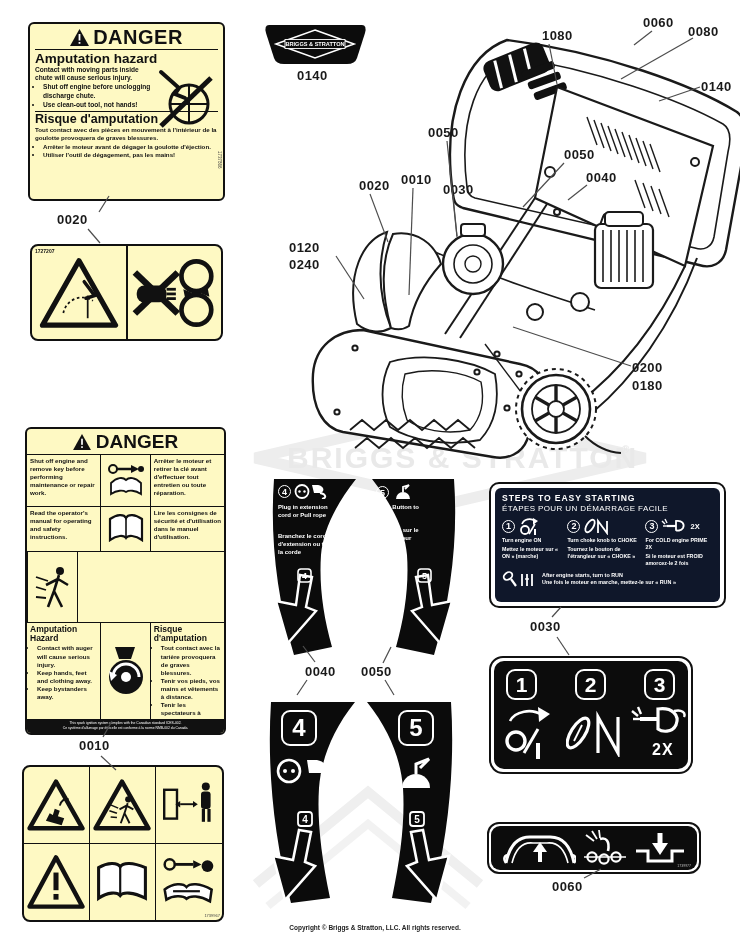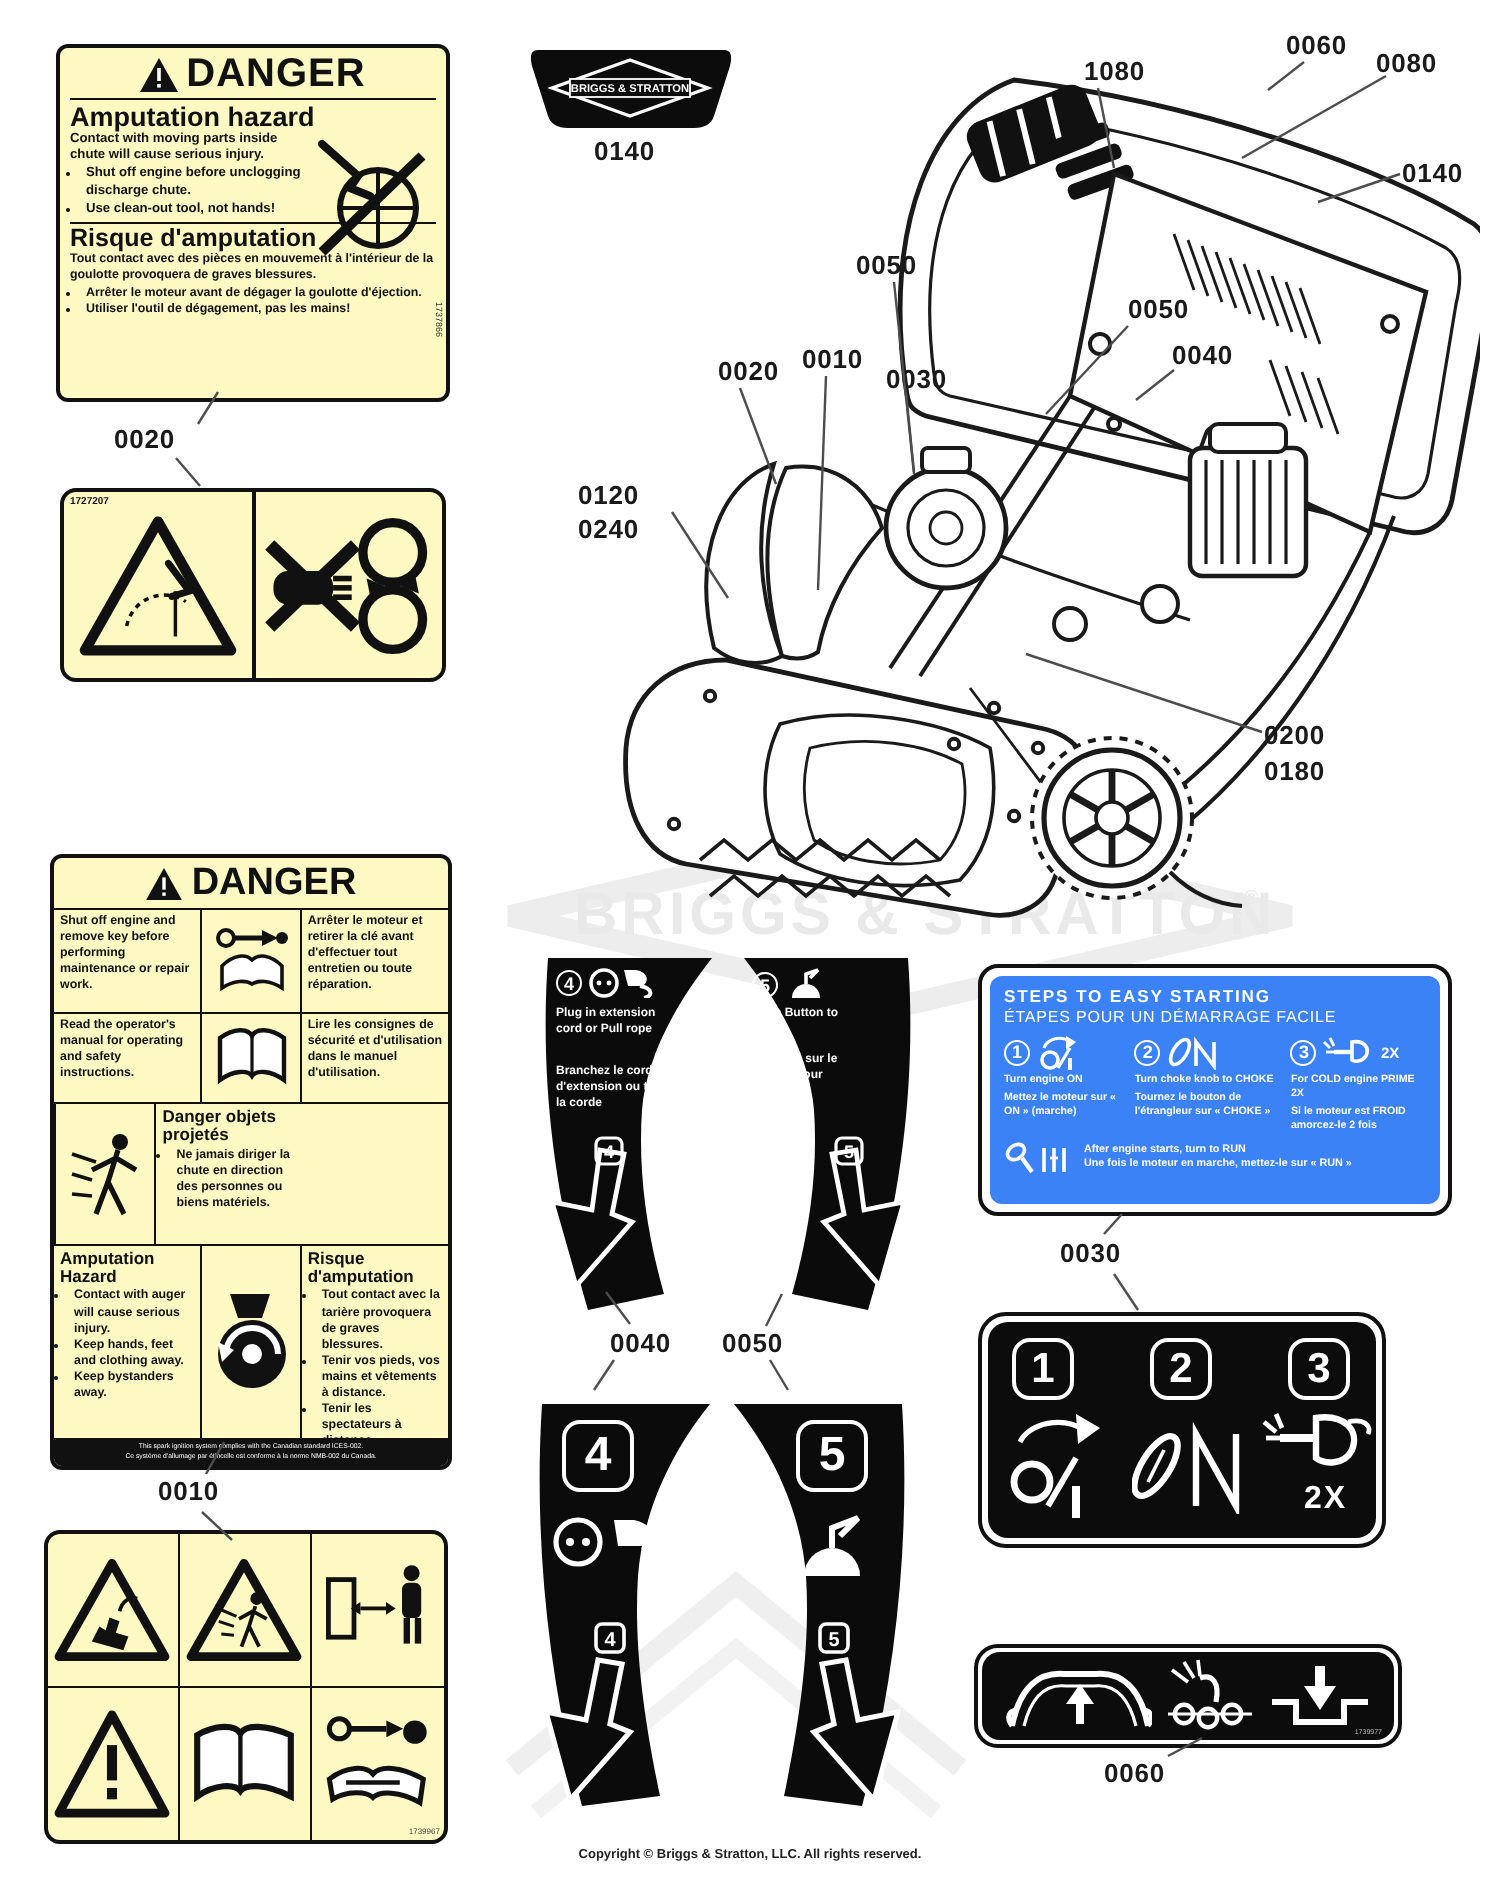--- a/index.html
+++ b/index.html
@@ -43,21 +43,21 @@
   .pg-cell:nth-child(3n){border-right:none;}
   .pg-cell:nth-child(n+4){border-bottom:none;}
   .pg-part{position:absolute;right:2px;bottom:2px;font-size:4px;color:#444;}
   
   .blk{position:absolute;}
   .blk-txt{position:absolute;color:#fff;font-weight:bold;}
   .numcircle{display:inline-flex;align-items:center;justify-content:center;width:13px;height:13px;border:1.5px solid #fff;border-radius:50%;color:#fff;font-size:9px;font-weight:bold;box-sizing:border-box;}
   .numbox{display:flex;align-items:center;justify-content:center;border:2.5px solid #fff;border-radius:9px;color:#fff;font-weight:bold;box-sizing:border-box;}
   
   .steps{left:489px;top:482px;width:237px;height:126px;border:2px solid #111;border-radius:10px;background:#fff;box-sizing:border-box;padding:4px;}
-  .steps-in{background:#3b82f6;border-radius:6px;height:100%;box-sizing:border-box;padding:5px 7px;color:#fff;}
+  .steps-in{background:#0f172a;border-radius:6px;height:100%;box-sizing:border-box;padding:5px 7px;color:#fff;}
   .steps-t1{font-size:8.6px;font-weight:bold;letter-spacing:.9px;}
   .steps-t2{font-size:8px;font-weight:normal;letter-spacing:.4px;margin-top:1px;}
   .steps-row{display:flex;margin-top:4px;}
   .steps-col{box-sizing:border-box;padding-right:5px;}
   .steps-iconrow{display:flex;align-items:center;gap:3px;height:18px;}
   .steps-txt{font-size:5.3px;font-weight:bold;line-height:1.35;margin-top:2px;}
   .steps-foot{display:flex;align-items:center;gap:6px;margin-top:3px;}
   .steps-foot .steps-txt{margin-top:0;font-size:5.4px;}
   
   .d123{left:489px;top:656px;width:204px;height:118px;border:2px solid #111;border-radius:14px;background:#fff;box-sizing:border-box;padding:3px;}
@@ -295,26 +295,20 @@
     </div>
     <div class="dm-row" style="height:72px;">
       <div class="dm-ic">
         <svg width="38" height="48" viewBox="0 0 38 48">
           <circle cx="26" cy="8" r="4" fill="#111"></circle>
           <path d="M25,12 L20,28 L14,44 M20,28 L28,44 M24,16 L12,22 M24,16 L34,22" fill="none" stroke="#111" stroke-width="2.6"></path>
           <line x1="2" y1="14" x2="14" y2="18" stroke="#111" stroke-width="1.8"></line>
           <line x1="2" y1="24" x2="12" y2="27" stroke="#111" stroke-width="1.8"></line>
           <line x1="2" y1="34" x2="12" y2="35" stroke="#111" stroke-width="1.8"></line>
         </svg>
-      </div>
-      <div class="dm-fr">
-        <div class="dm-title">Danger objets projetés</div>
-        <ul>
-            <li>Ne jamais diriger la chute en direction des personnes ou biens matériels.</li>
-          </ul>
       </div>
     </div>
     <div class="dm-row" style="height:96px;">
       <div class="dm-en">
         <div class="dm-title">Amputation Hazard</div>
         <ul>
           <li>Contact with auger will cause serious injury.</li>
           <li>Keep hands, feet and clothing away.</li>
           <li>Keep bystanders away.</li>
         </ul>

